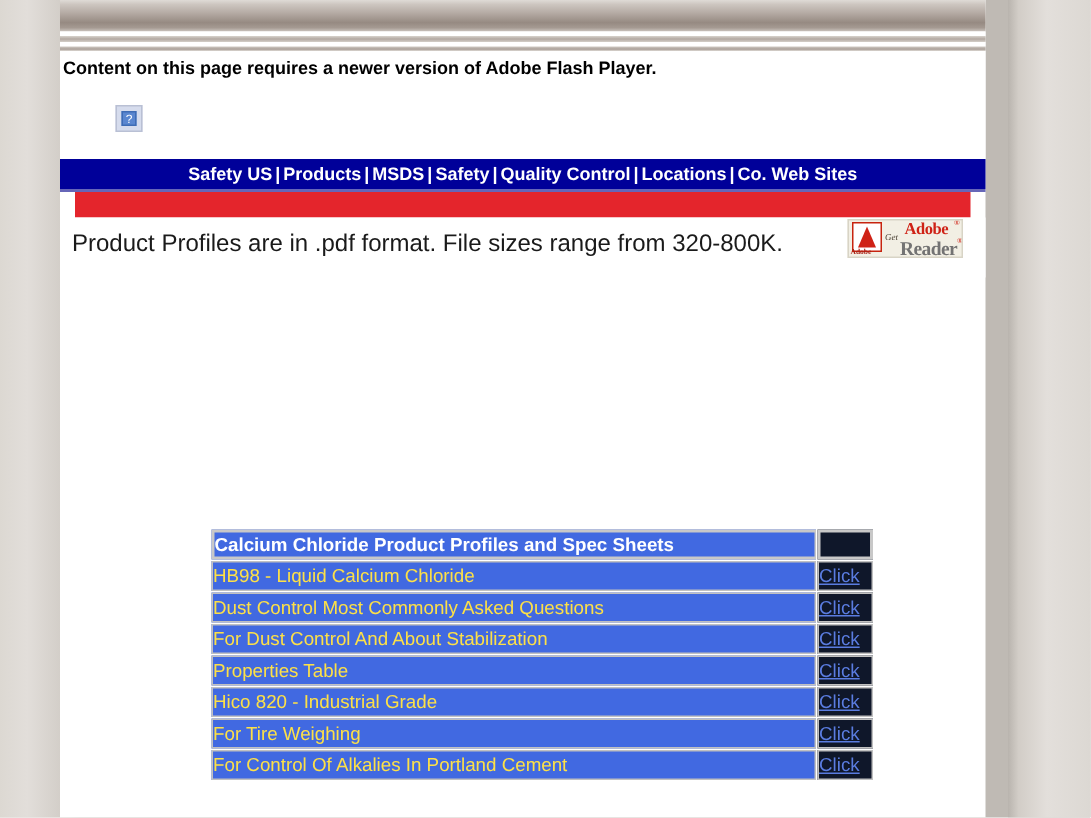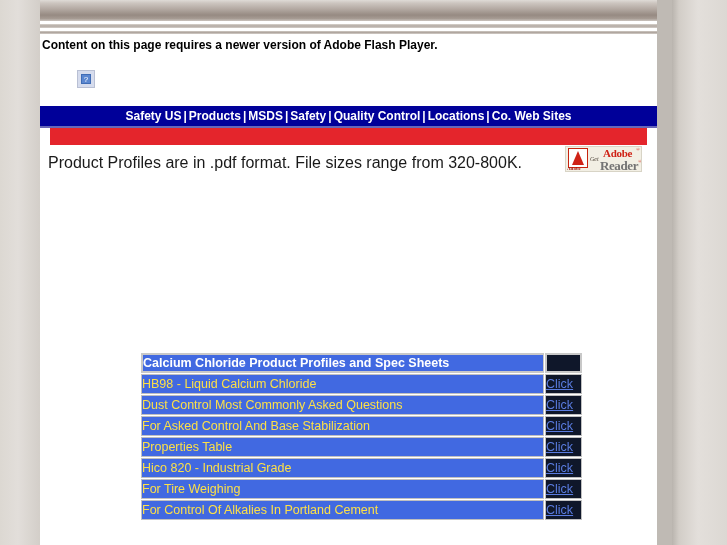--- a/index.html
+++ b/index.html
@@ -389,21 +389,21 @@
         </tr>
         <tr>
           <td class="pt-label">HB98 - Liquid Calcium Chloride</td>
           <td class="pt-click"><a href="#">Click</a></td>
         </tr>
         <tr>
           <td class="pt-label">Dust Control Most Commonly Asked Questions</td>
           <td class="pt-click"><a href="#">Click</a></td>
         </tr>
         <tr>
-          <td class="pt-label">For Asked Control And Base Stabilization</td>
+          <td class="pt-label">For Dust Control And About Stabilization</td>
           <td class="pt-click"><a href="#">Click</a></td>
         </tr>
         <tr>
           <td class="pt-label">Properties Table</td>
           <td class="pt-click"><a href="#">Click</a></td>
         </tr>
         <tr>
           <td class="pt-label">Hico 820 - Industrial Grade</td>
           <td class="pt-click"><a href="#">Click</a></td>
         </tr>

